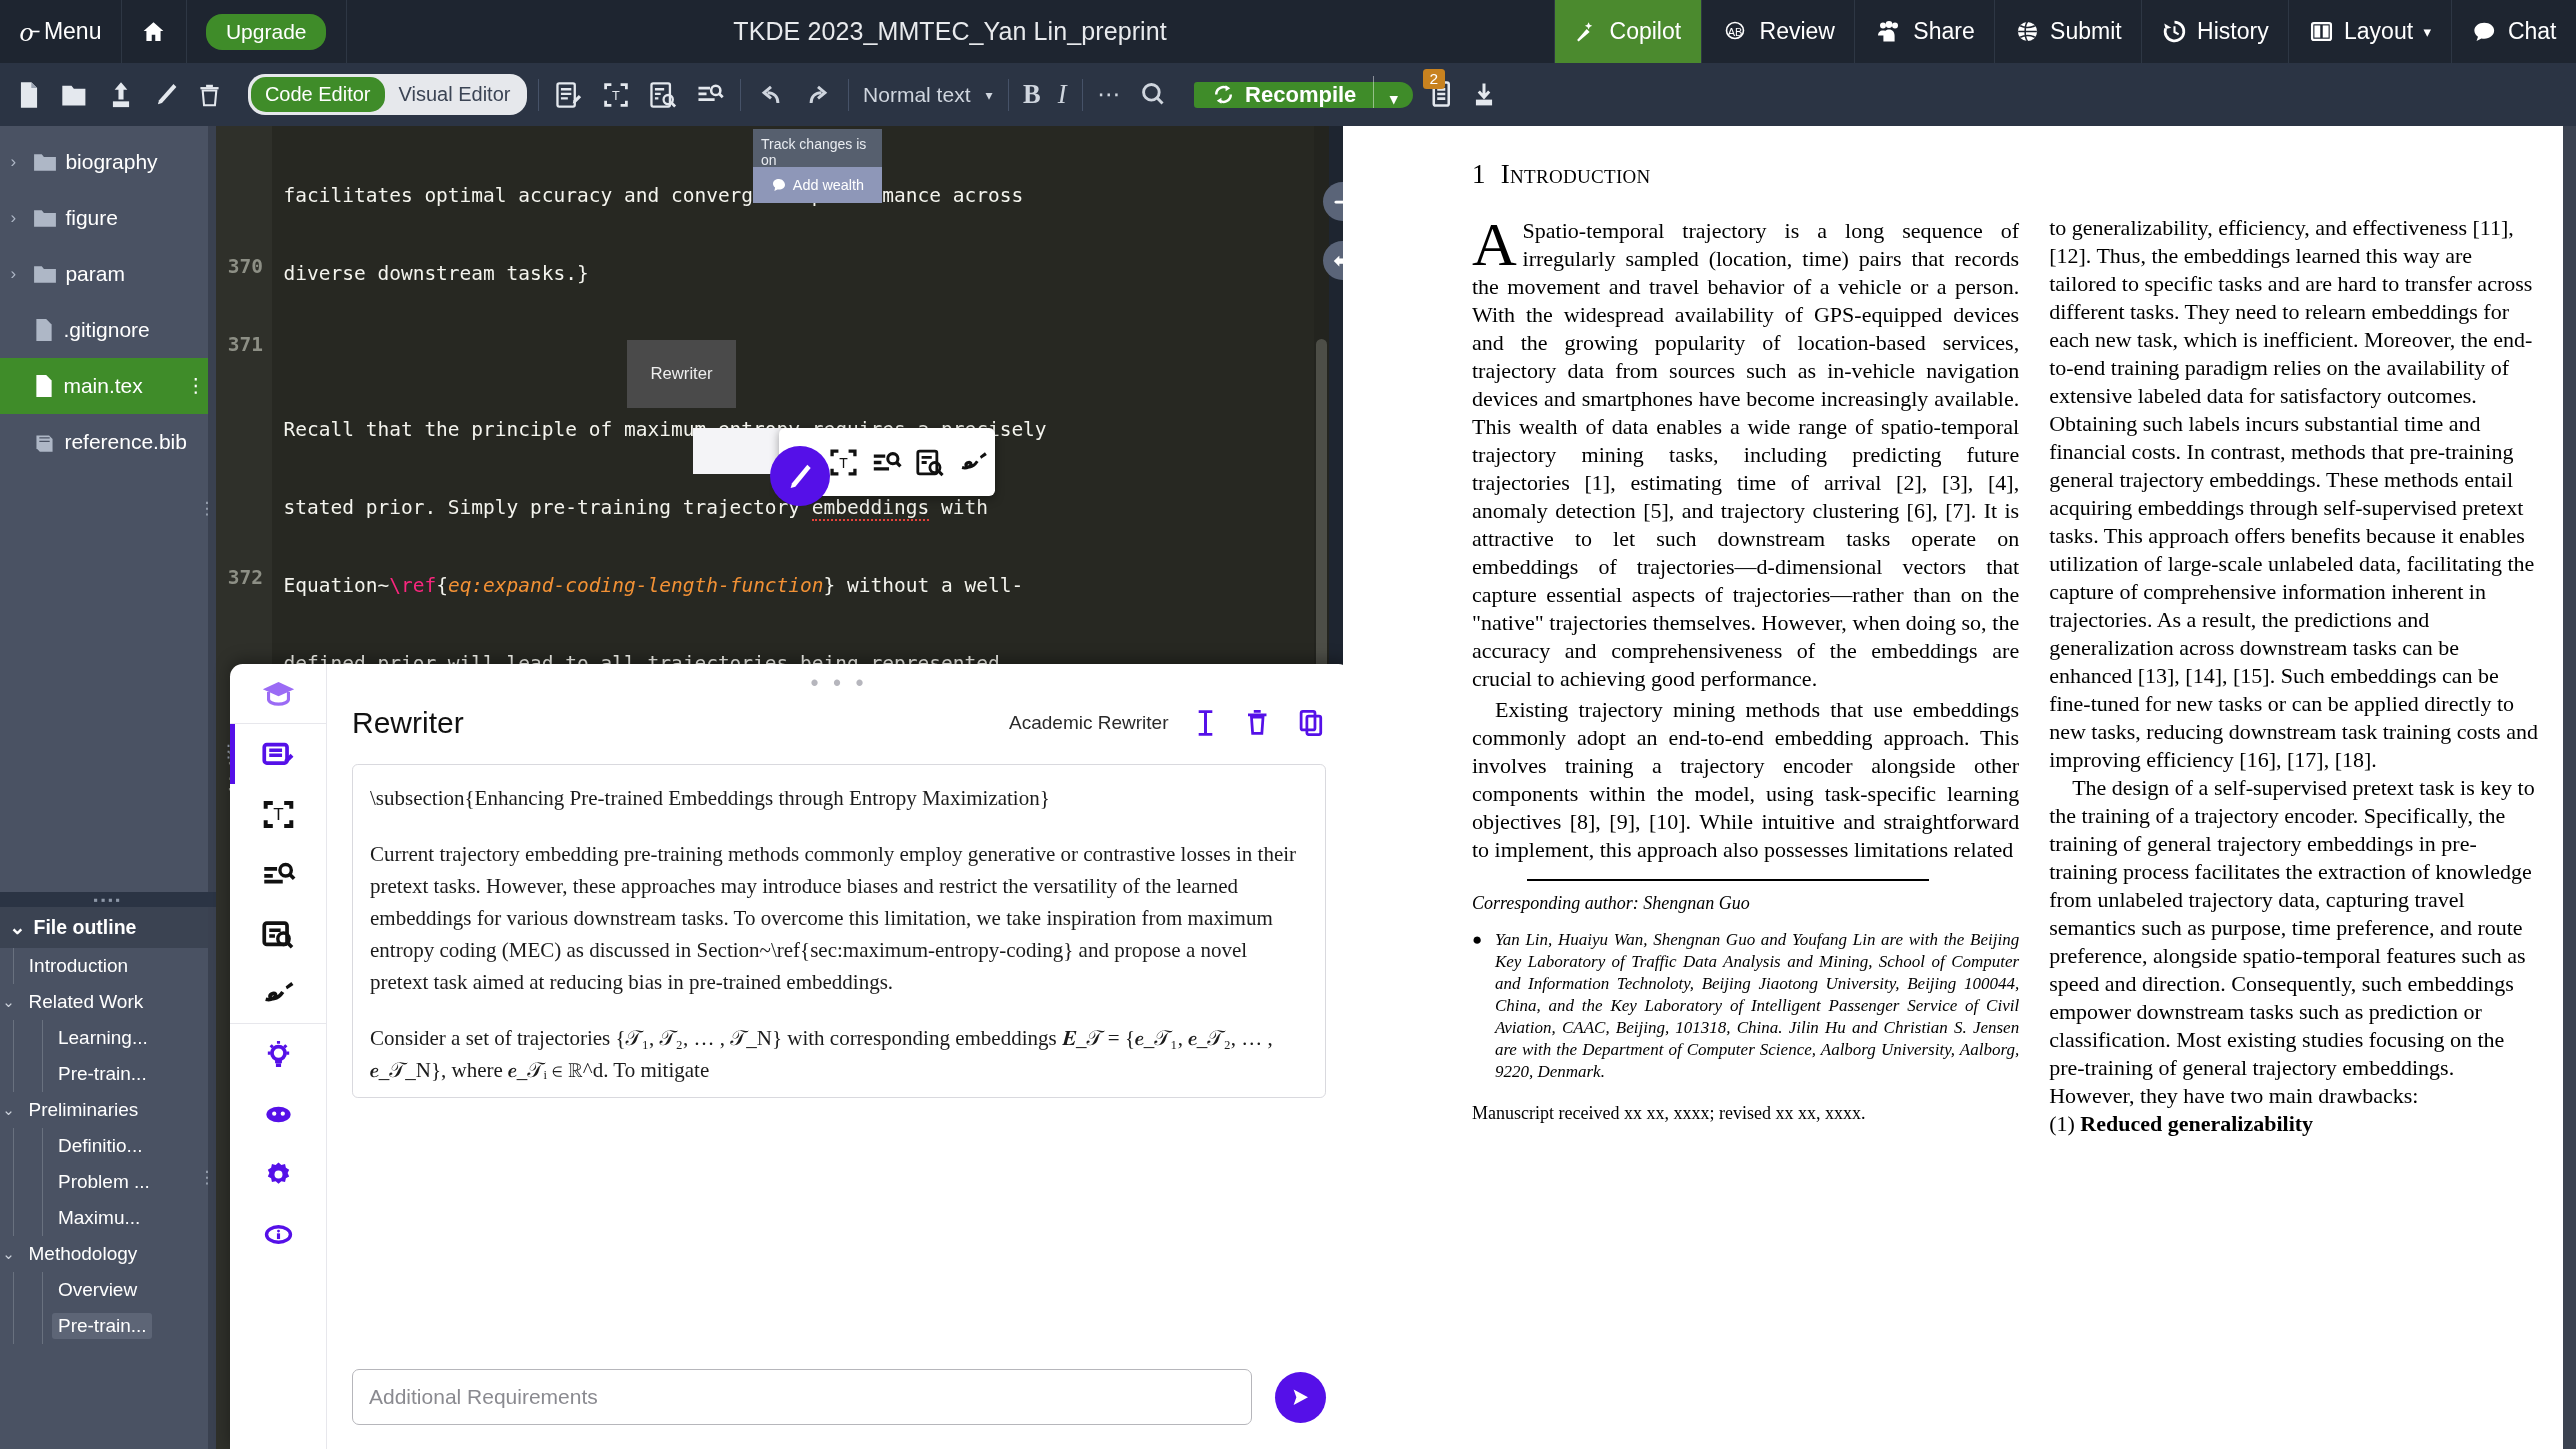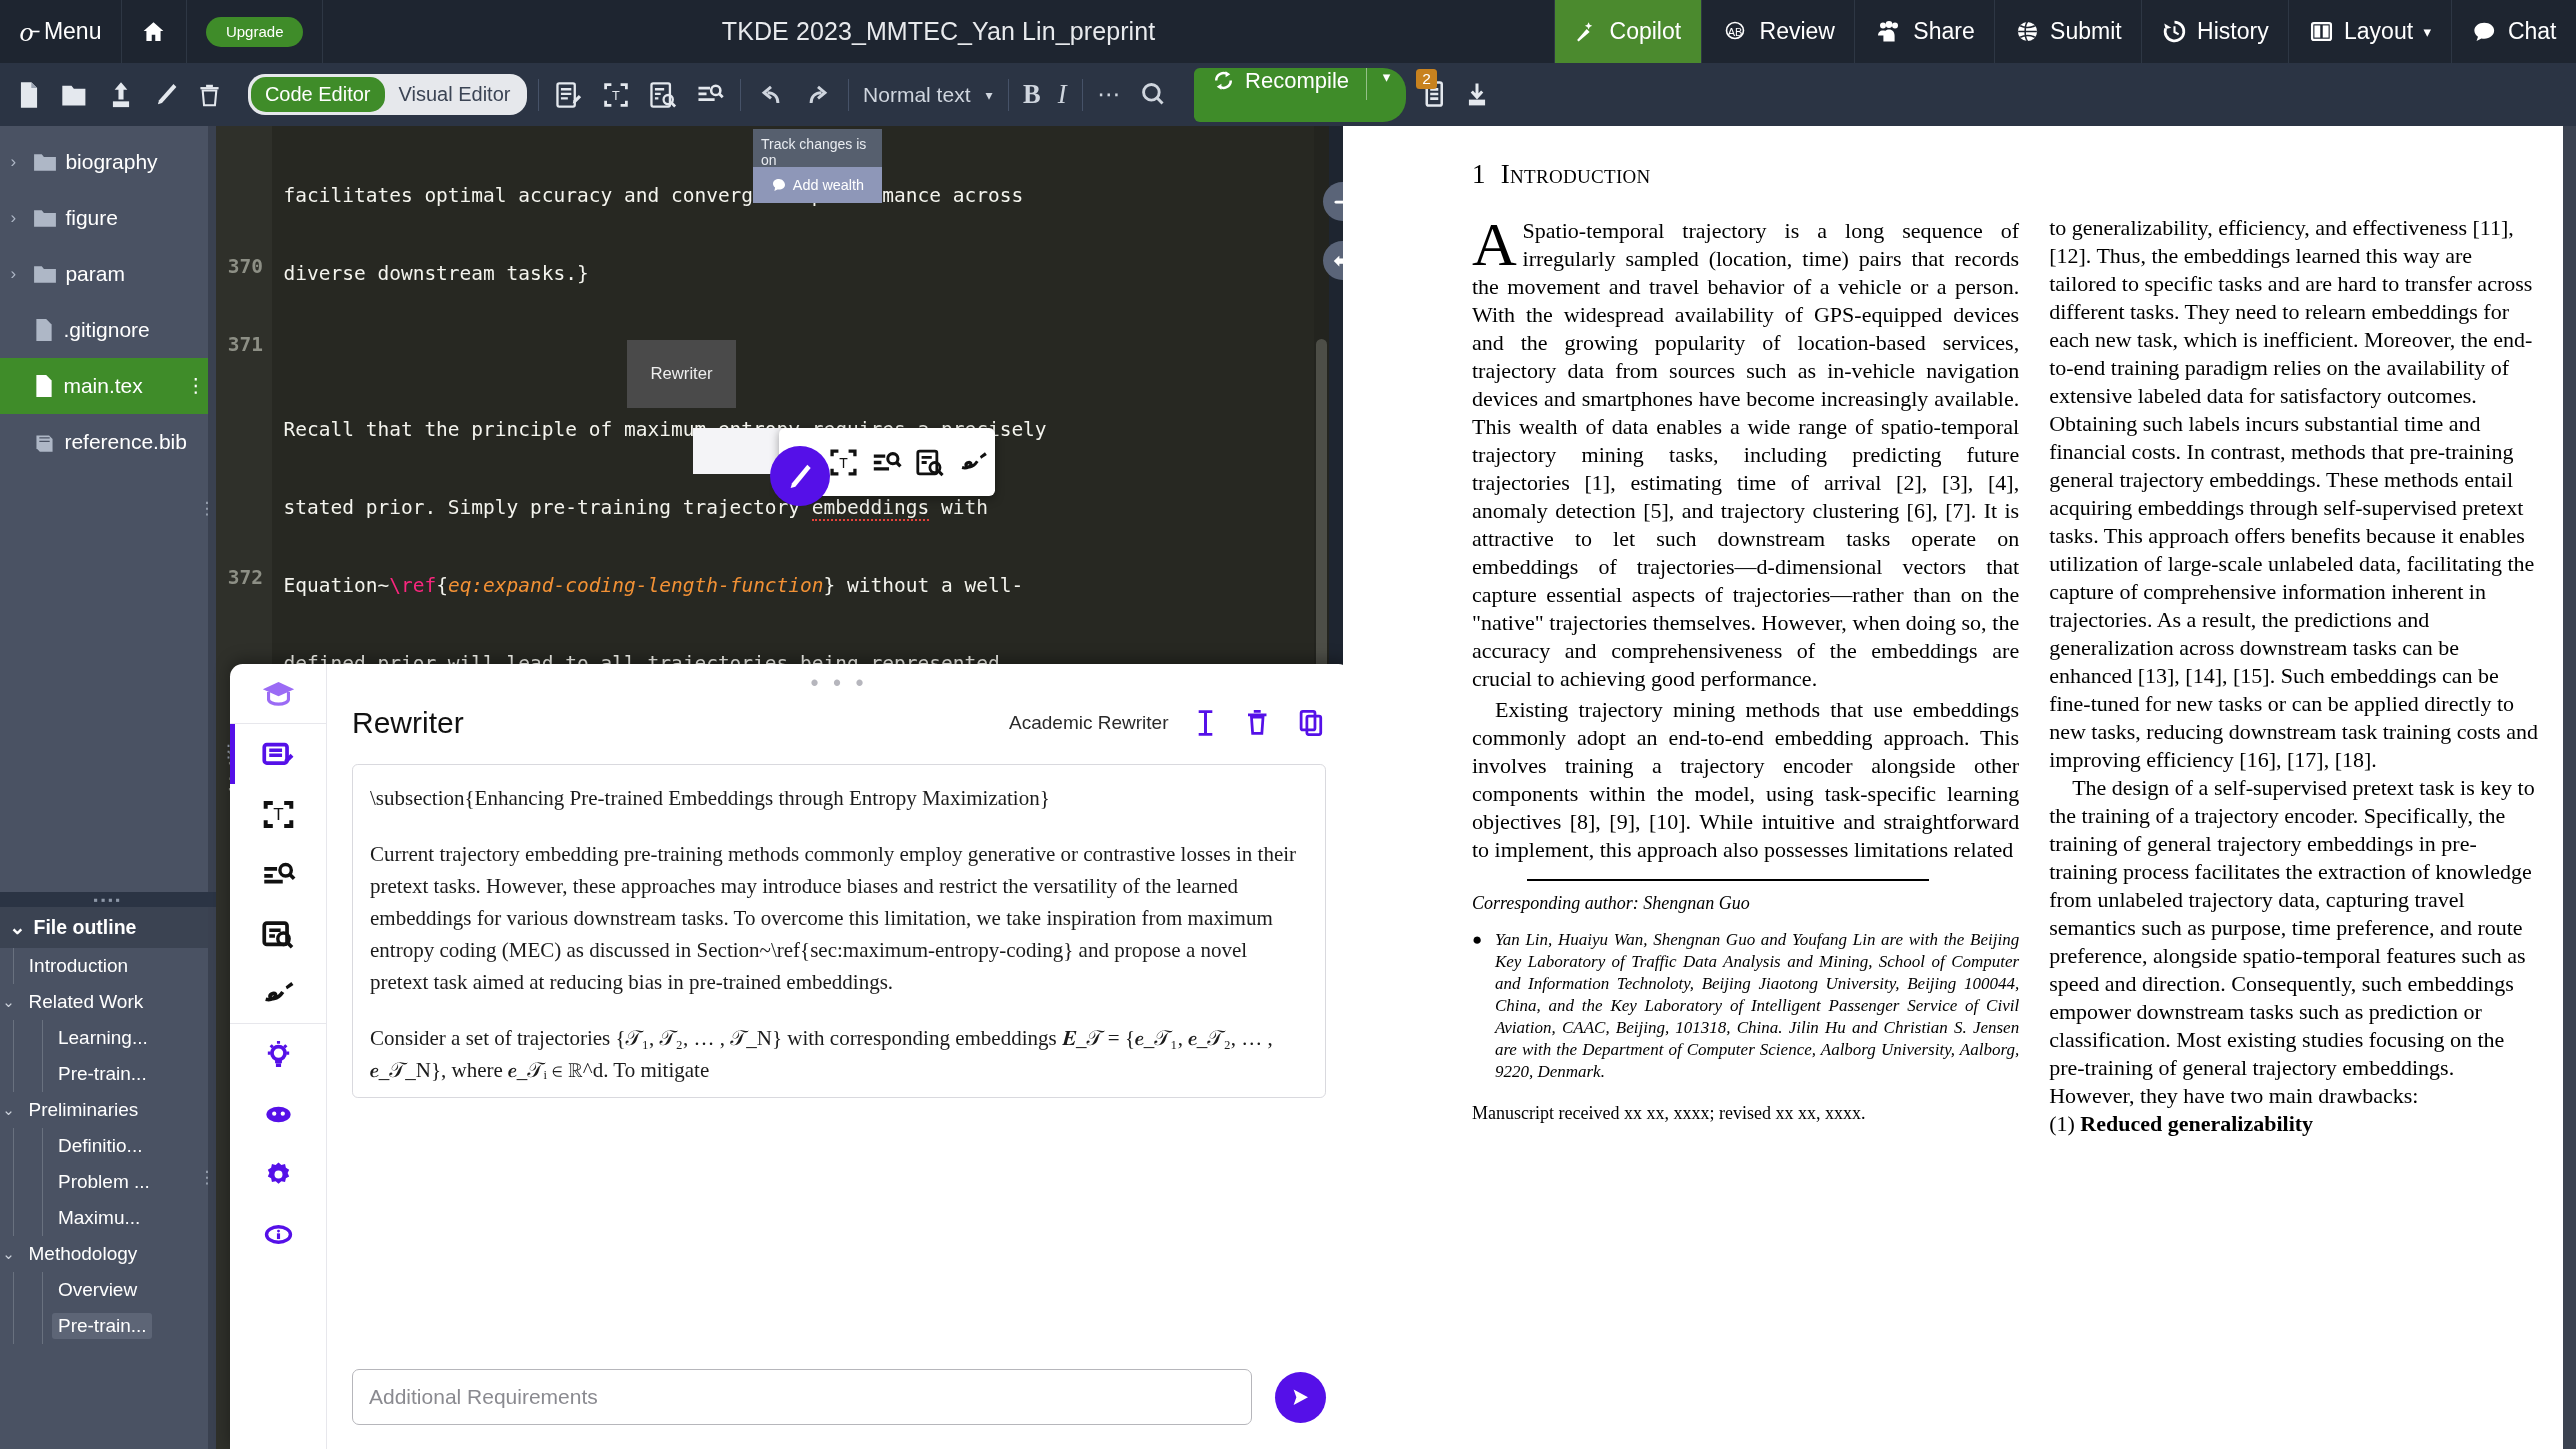--- a/index.html
+++ b/index.html
@@ -10,35 +10,35 @@
   
   .topbar { position:absolute; left:0; top:0; width:2576px; height:63px;
             background:#1e2530; display:flex; align-items:stretch; color:#fff; }
   .tb-cell { display:flex; align-items:center; gap:10.4px; padding:0 19.5px;
              border-right:0.6px solid #2e3744; font-size:23px; color:#fff; white-space:nowrap; }
   .tb-cell.noborder { border-right:none; }
   .tb-spacer { flex:1 1 auto; display:flex; align-items:center; justify-content:center;
                border-right:0.6px solid #2e3744; }
   .doc-title { font-size:25px; color:#e8eaed; letter-spacing:0.1px; }
   .upgrade-btn { background:#3f8c29; color:#fff; border-radius:16px;
-                 padding:7.5px 19.5px; font-size:15px; line-height:1; }
+                 padding:7.5px 19.5px; font-size:21px; line-height:1; }
   .copilot-cell { background:#4b8a2e; }
   .ologo { font-size:28px; font-style:italic; font-family:"Liberation Serif",serif; }
 
   
   .toolbar { position:absolute; left:0; top:63px; width:2576px; height:63px;
              background:#2b3444; display:flex; align-items:center; color:#dfe3e8; }
   .tool-grp { display:flex; align-items:center; gap:17px; padding:0 15px; height:100%; }
   .tool-div { width:0.6px; height:32px; background:#465268; }
   .seg { display:flex; background:#e6e8ec; border-radius:17px; padding:2.9px; margin:0 11px; }
   .seg .opt { font-size:20px; padding:5.8px 14px; border-radius:15px; color:#3b4454; }
   .seg .opt.active { background:#3f8c29; color:#fff; }
   .sel-normal { display:flex; align-items:center; gap:15px; color:#cfd5de; font-size:21px; }
-  .recompile { display:flex; align-items:flex-start; background:#3f8c29; color:#fff;
-               border-radius:5.8px 23px 23px 5.8px; height:54px; margin-left:11.5px; }
+  .recompile { display:flex; align-items:flex-end; background:#3f8c29; color:#fff;
+               border-radius:5.8px 23px 23px 5.8px; height:26px; margin-left:11.5px;font-weight:bold; }
   .recompile .main { display:flex; align-items:center; gap:9.2px; padding:0 17px; font-size:22px; }
   .recompile .divider { width:0.6px; height:32px; background:rgba(255,255,255,.45); }
   .recompile .caret { padding:0 16px; font-size:15px; }
   .badge { position:absolute; background:#c8821f; color:#fff; font-size:15.5px;
            border-radius:3.5px; padding:0.6px 6.3px; top:-9.2px; left:-5.2px; }
 
   
   .filetree { position:absolute; left:0; top:126px; width:216px; height:766px;
               background:#4a5263; color:#fff; font-size:21px; padding-top:8px; }
   .ft-row { display:flex; align-items:center; gap:8px; height:56px; padding:0 10.4px; }

